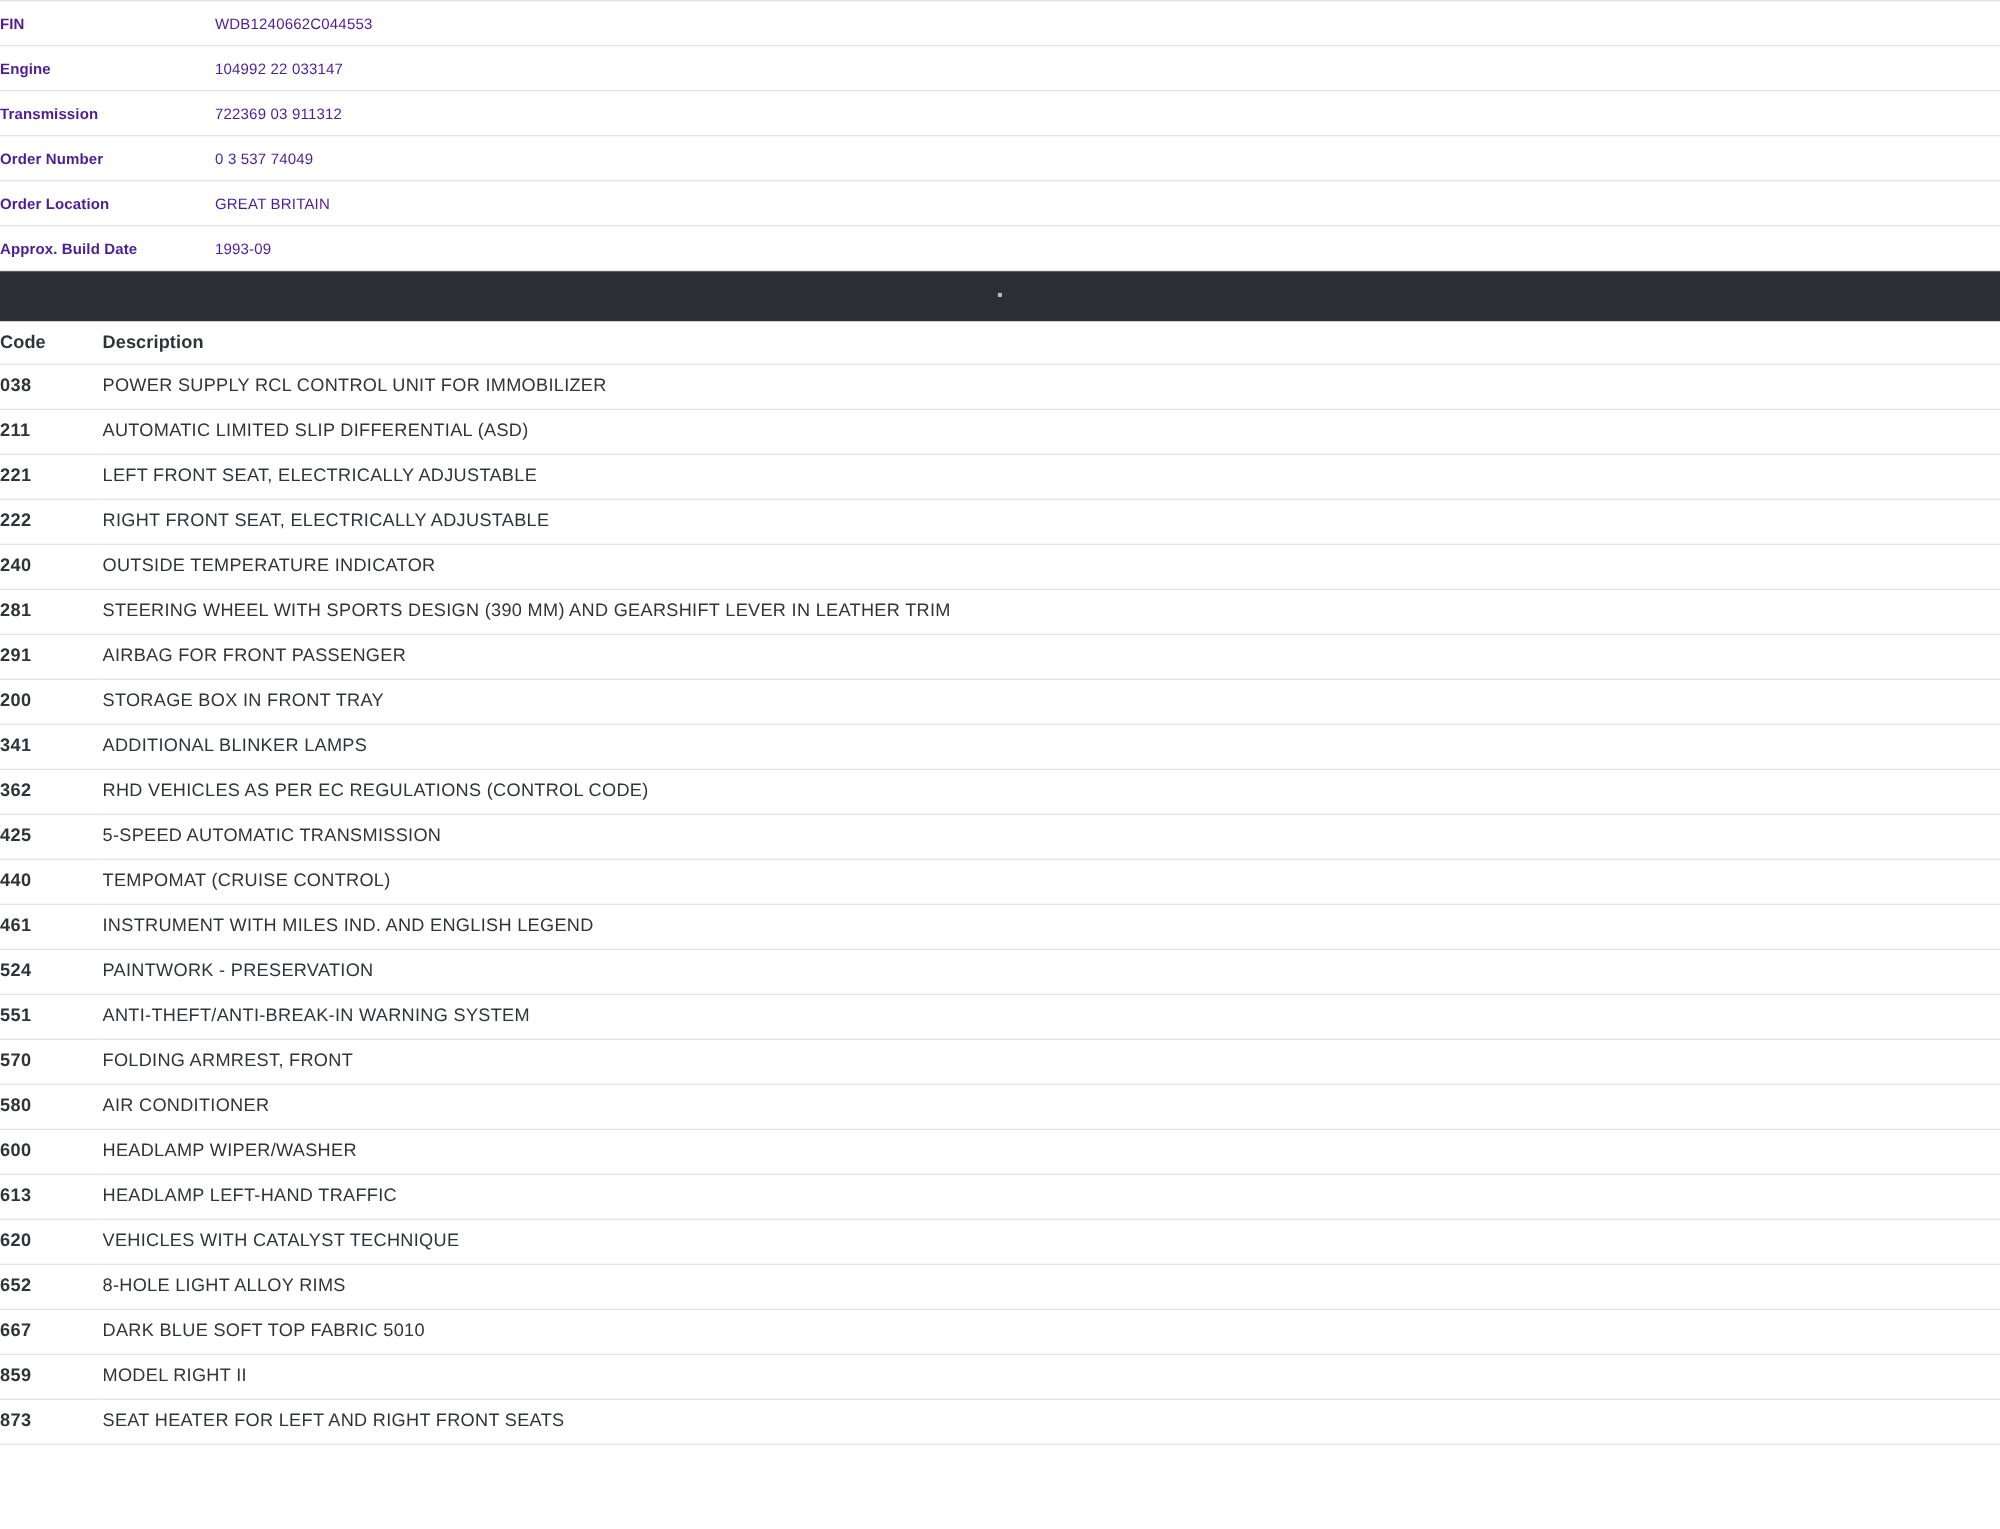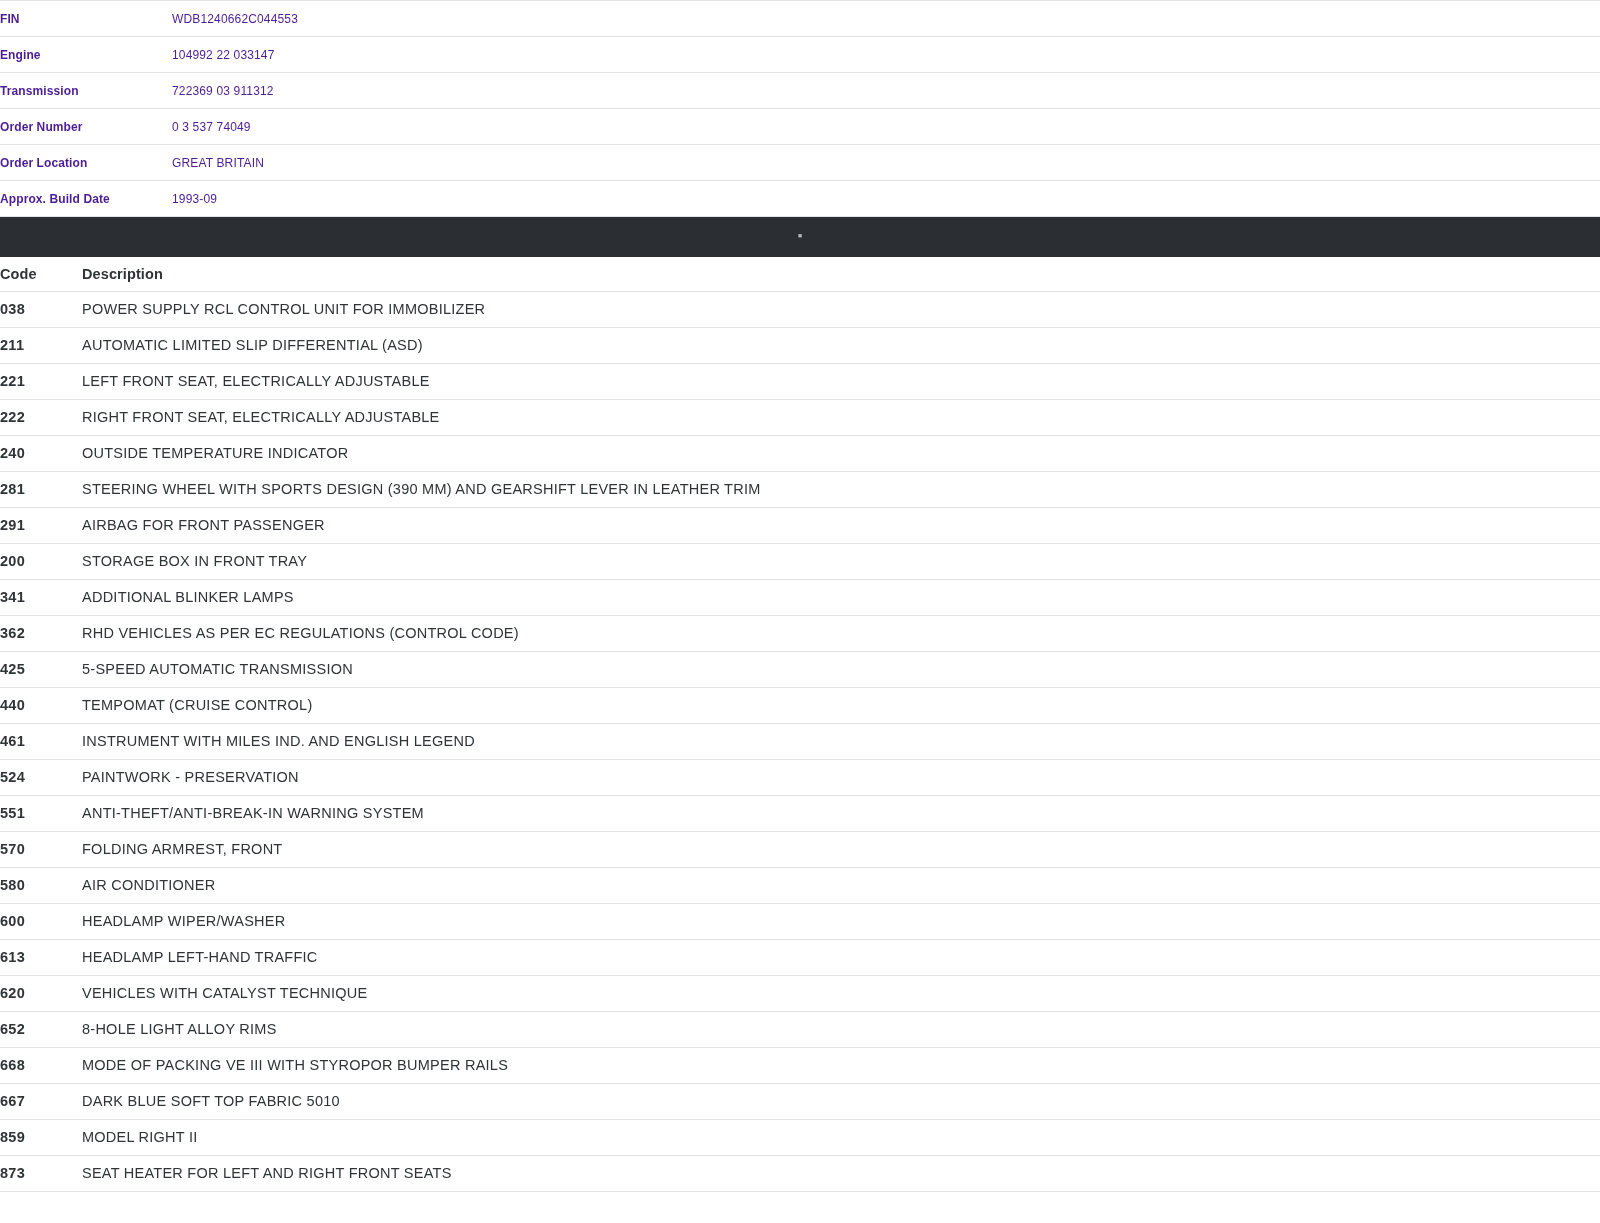--- a/index.html
+++ b/index.html
@@ -233,24 +233,20 @@
       </tr>
       <tr>
         <td class="col-code">620</td>
         <td class="col-desc">VEHICLES WITH CATALYST TECHNIQUE</td>
       </tr>
       <tr>
         <td class="col-code">652</td>
         <td class="col-desc">8-HOLE LIGHT ALLOY RIMS</td>
       </tr>
       <tr>
-        <td class="col-code">668</td>
-        <td class="col-desc">MODE OF PACKING VE III WITH STYROPOR BUMPER RAILS</td>
-      </tr>
-      <tr>
         <td class="col-code">667</td>
         <td class="col-desc">DARK BLUE SOFT TOP FABRIC 5010</td>
       </tr>
       <tr>
         <td class="col-code">859</td>
         <td class="col-desc">MODEL RIGHT II</td>
       </tr>
       <tr>
         <td class="col-code">873</td>
         <td class="col-desc">SEAT HEATER FOR LEFT AND RIGHT FRONT SEATS</td>

